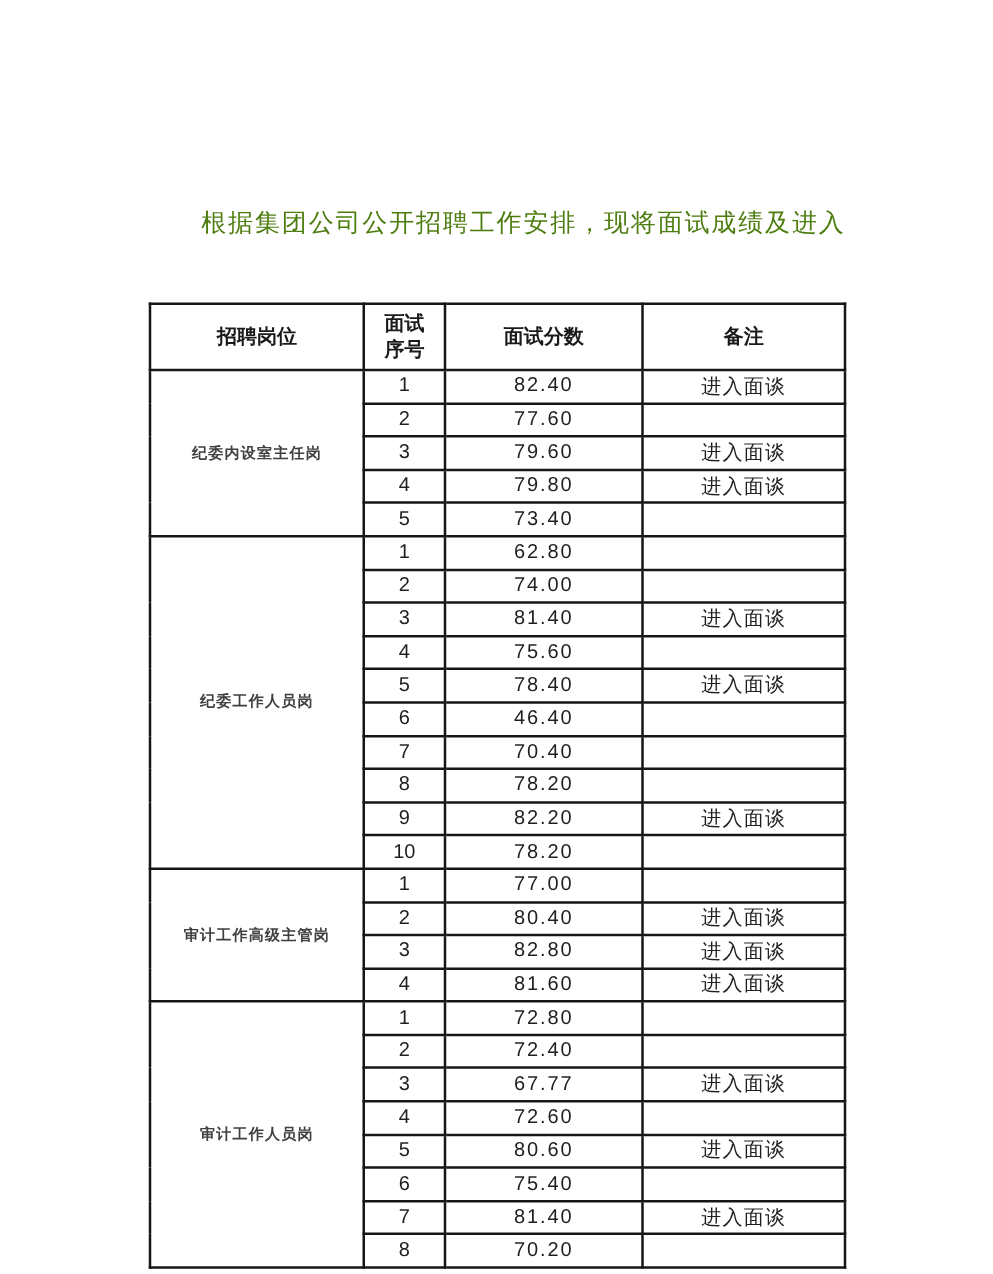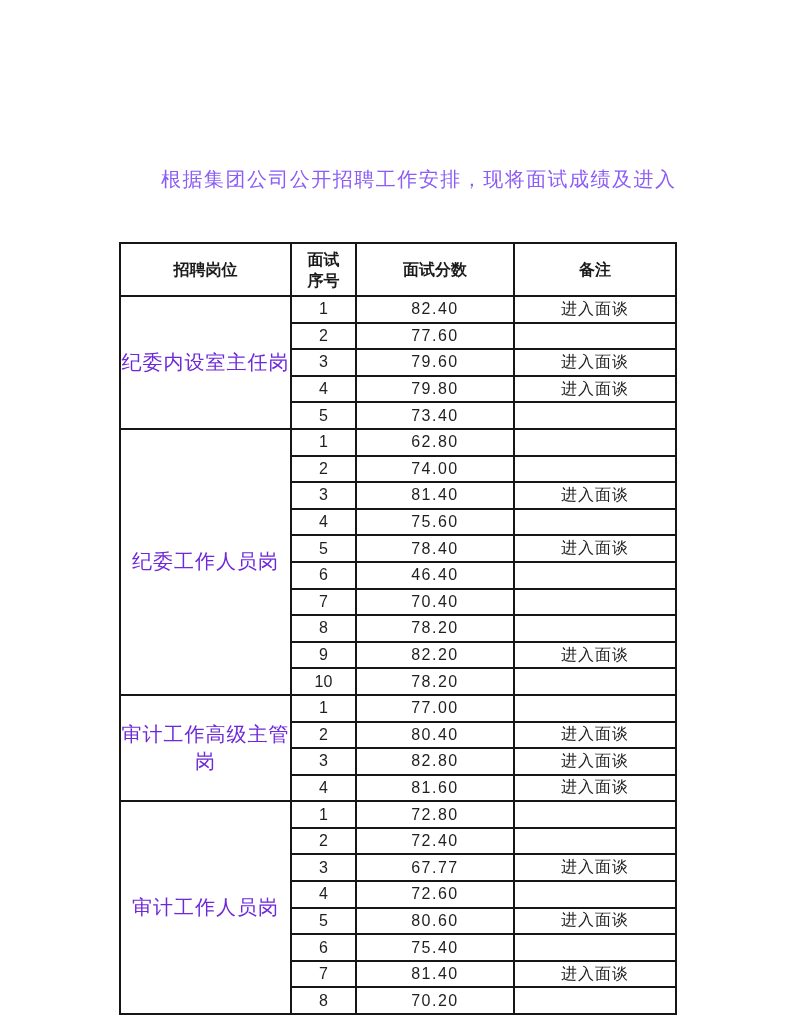--- a/index.html
+++ b/index.html
@@ -27,21 +27,21 @@
     color: #151515;
   }
   .intro {
     position: absolute;
     top: 160px;
     left: 119px;
     width: 557px;
     font-size: 20px;
     line-height: 39px;
     letter-spacing: 1px;
-    color: #8b5cf6;
+    color: #4d7c0f;
   }
   .intro-line1 {
     text-indent: 42px;
     text-align: justify;
     text-align-last: justify;
   }
   .intro-line2 { text-align: left; }
   .table-wrap {
     position: absolute;
     top: 242px;
@@ -65,24 +65,24 @@
   table.scores th {
     font-family: "Liberation Sans", "DejaVu Sans", sans-serif;
     font-weight: bold;
     font-size: 16px;
     line-height: 21px;
     white-space: pre-line;
     color: #1a1a1a;
   }
   td.pos {
     font-family: "Liberation Sans", "DejaVu Sans", sans-serif;
-    font-weight: normal;
-    font-size: 20px;
+    font-weight: bold;
+    font-size: 12px;
     letter-spacing: 1px;
-    color: #6d28d9;
+    color: #404040;
   }
   td.seq, td.score, td.remark {
     font-family: "Liberation Sans", "DejaVu Sans", sans-serif;
     font-size: 16px;
     color: #1f1f1f;
   }
   td.score { letter-spacing: 1.5px; margin-left: 28px; }
   td.remark { letter-spacing: 1px; }
 </style>
 </head>

